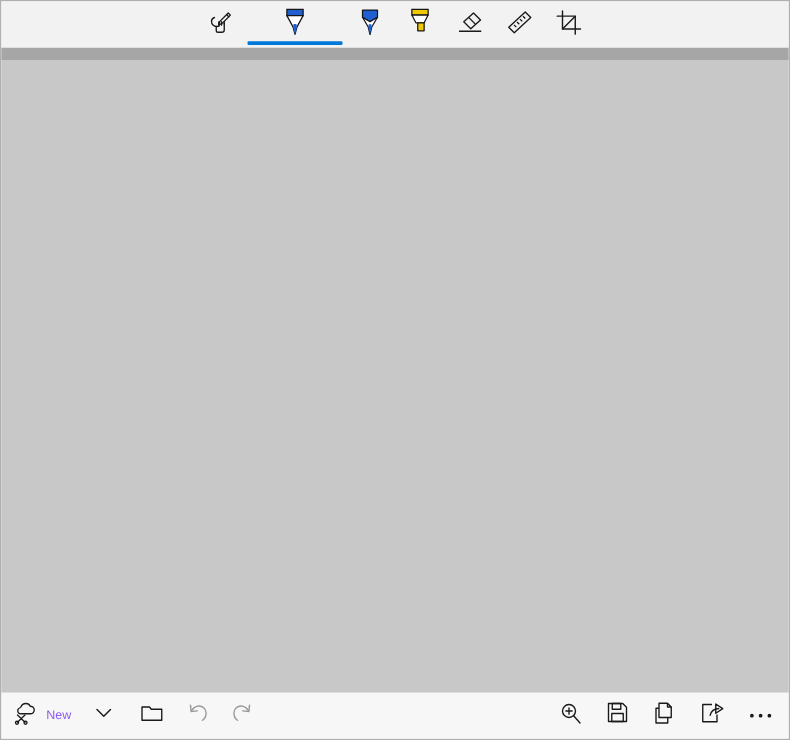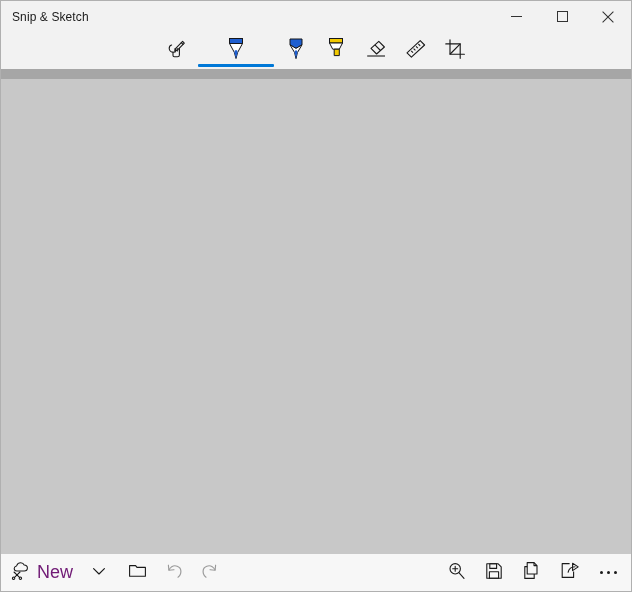--- a/index.html
+++ b/index.html
@@ -142,22 +142,22 @@
     justify-content: center;
     cursor: default;
     padding: 0 5px;
     box-sizing: border-box;
   }
   .bb-new {
     padding: 0 9px 0 6px;
     gap: 7px;
   }
   .bb-label {
-    font-size: 18px;
-    color: #701a75;
+    font-size: 10px;
+    color: #8b5cf6;
     user-select: none;
   }
   .bb-btn.dim svg { opacity: 0.42; }
   .bb-spacer { width: 4px; }
   .dots {
     display: flex;
     gap: 4px;
     align-items: center;
   }
   .dots i {
@@ -166,50 +166,20 @@
     border-radius: 50%;
     display: block;
   }
   svg { shape-rendering: geometricPrecision; }
 </style>
 </head>
 <body>
 
 <div class="window">
 
-  <div class="titlebar">
-    <div class="title-text">Snip &amp; Sketch</div>
-    <div class="wincontrols">
-
-      <div class="wc-btn">
-        <span>
-          <svg width="11" height="11" viewBox="0 0 11 11">
-            <rect x="0" y="5" width="11" height="1" fill="#333"></rect>
-          </svg>
-        </span>
-      </div>
-
-      <div class="wc-btn">
-        <span>
-          <svg width="11" height="11" viewBox="0 0 11 11">
-            <rect x="0.5" y="0.5" width="10" height="10" fill="none" stroke="#333" stroke-width="1"></rect>
-          </svg>
-        </span>
-      </div>
-
-      <div class="wc-btn close">
-        <span>
-          <svg width="12" height="12" viewBox="0 0 12 12">
-            <path d="M0.6 0.6 L11.4 11.4 M11.4 0.6 L0.6 11.4" stroke="#333" stroke-width="1.05" fill="none"></path>
-          </svg>
-        </span>
-      </div>
-
-    </div>
-  </div>
 
   <div class="toolbar">
     <div class="tools">
 
       <div class="tool">
         <span class="glyph">
           <svg width="22" height="22" viewBox="0 0 22 22">
             <g fill="none" stroke="#1a1a1a" stroke-width="1.1" stroke-linejoin="round" stroke-linecap="round">
               <path d="M6.6 7.0 C5.2 7.4 4.2 8.6 4.2 10.2 C4.2 12.4 6.0 14.2 8.3 14.2
                        C9.1 14.2 9.8 14.0 10.4 13.6"></path>

